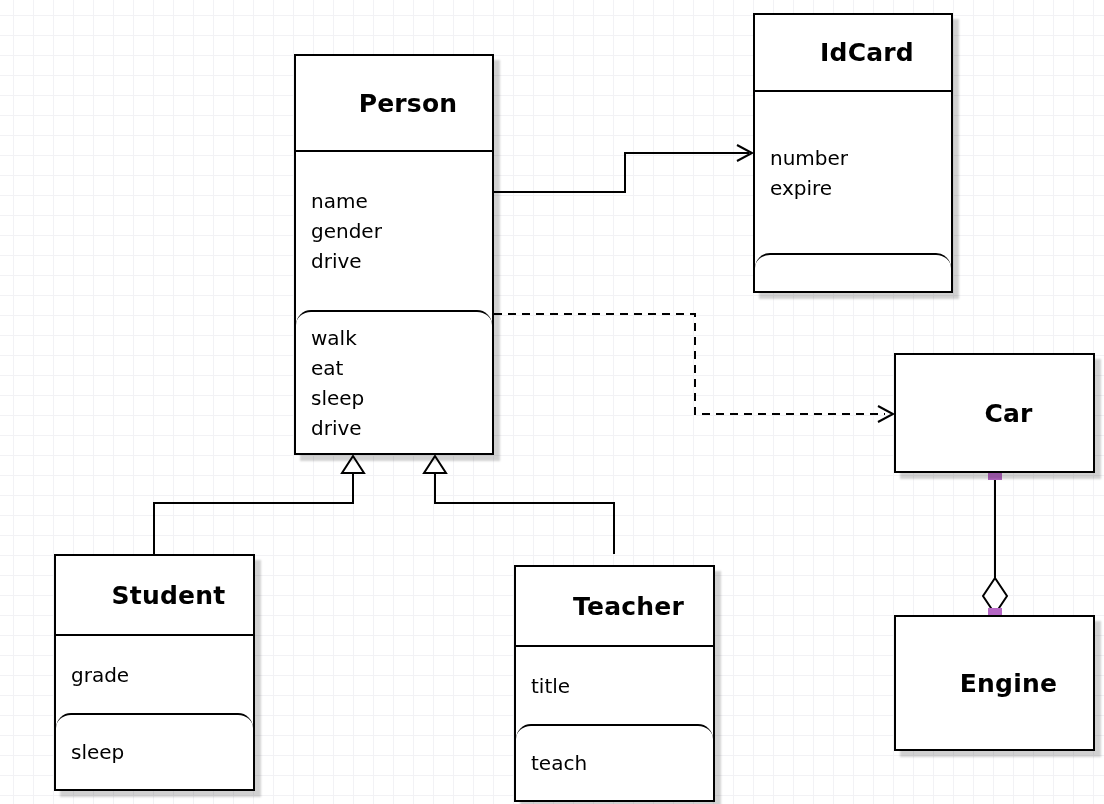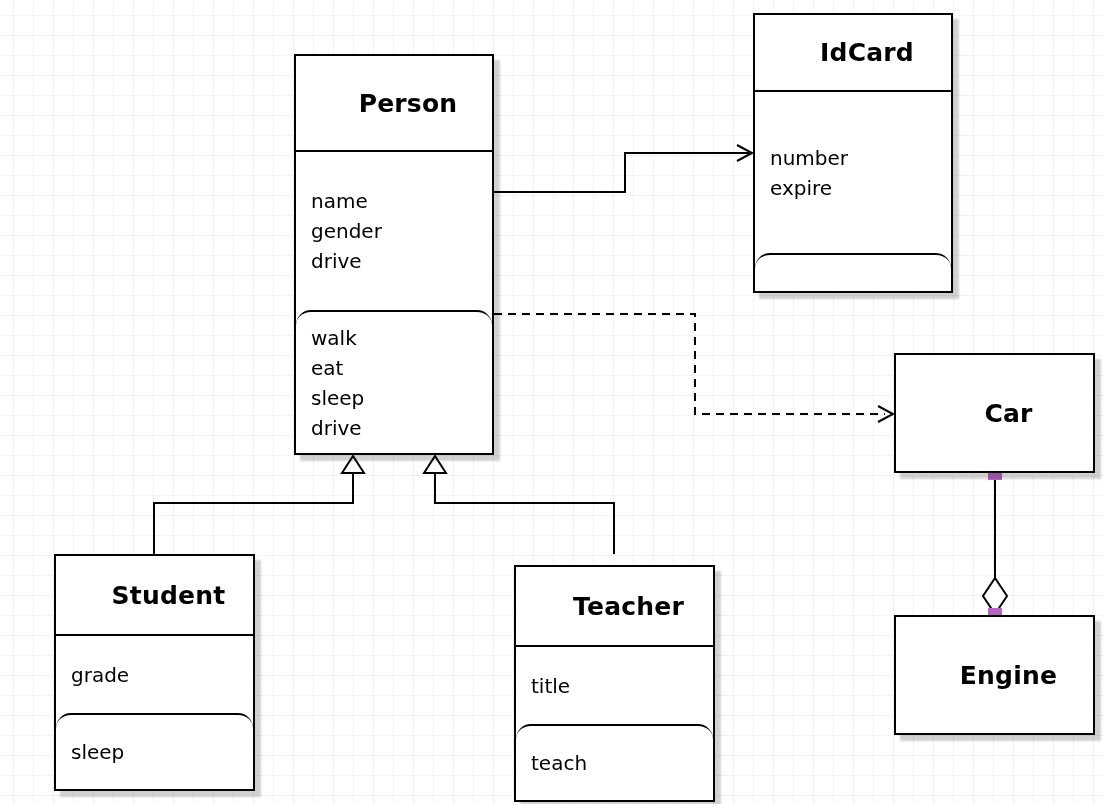--- a/index.html
+++ b/index.html
@@ -122,21 +122,21 @@
       <div class="uml-line">number</div>
       <div class="uml-line">expire</div>
     </div>
     <div class="uml-section grow"></div>
   </div>
 
   <div class="uml-class single" style="left:894px; top:353px; width:201px; height:120px;">
     <div class="uml-title">Car</div>
   </div>
 
-  <div class="uml-class single" style="left:894px; top:615px; width:201px; height:120px;align-items:center;">
+  <div class="uml-class single" style="left:894px; top:615px; width:201px; height:136px;align-items:center;">
     <div class="uml-title">Engine</div>
   </div>
 
   <div class="uml-class" style="left:54px; top:554px; width:201px; height:237px;">
     <div class="uml-title" style="height:78px">Student</div>
     <div class="uml-section" style="height:79px">
       <div class="uml-line">grade</div>
     </div>
     <div class="uml-section grow">
       <div class="uml-line">sleep</div>

